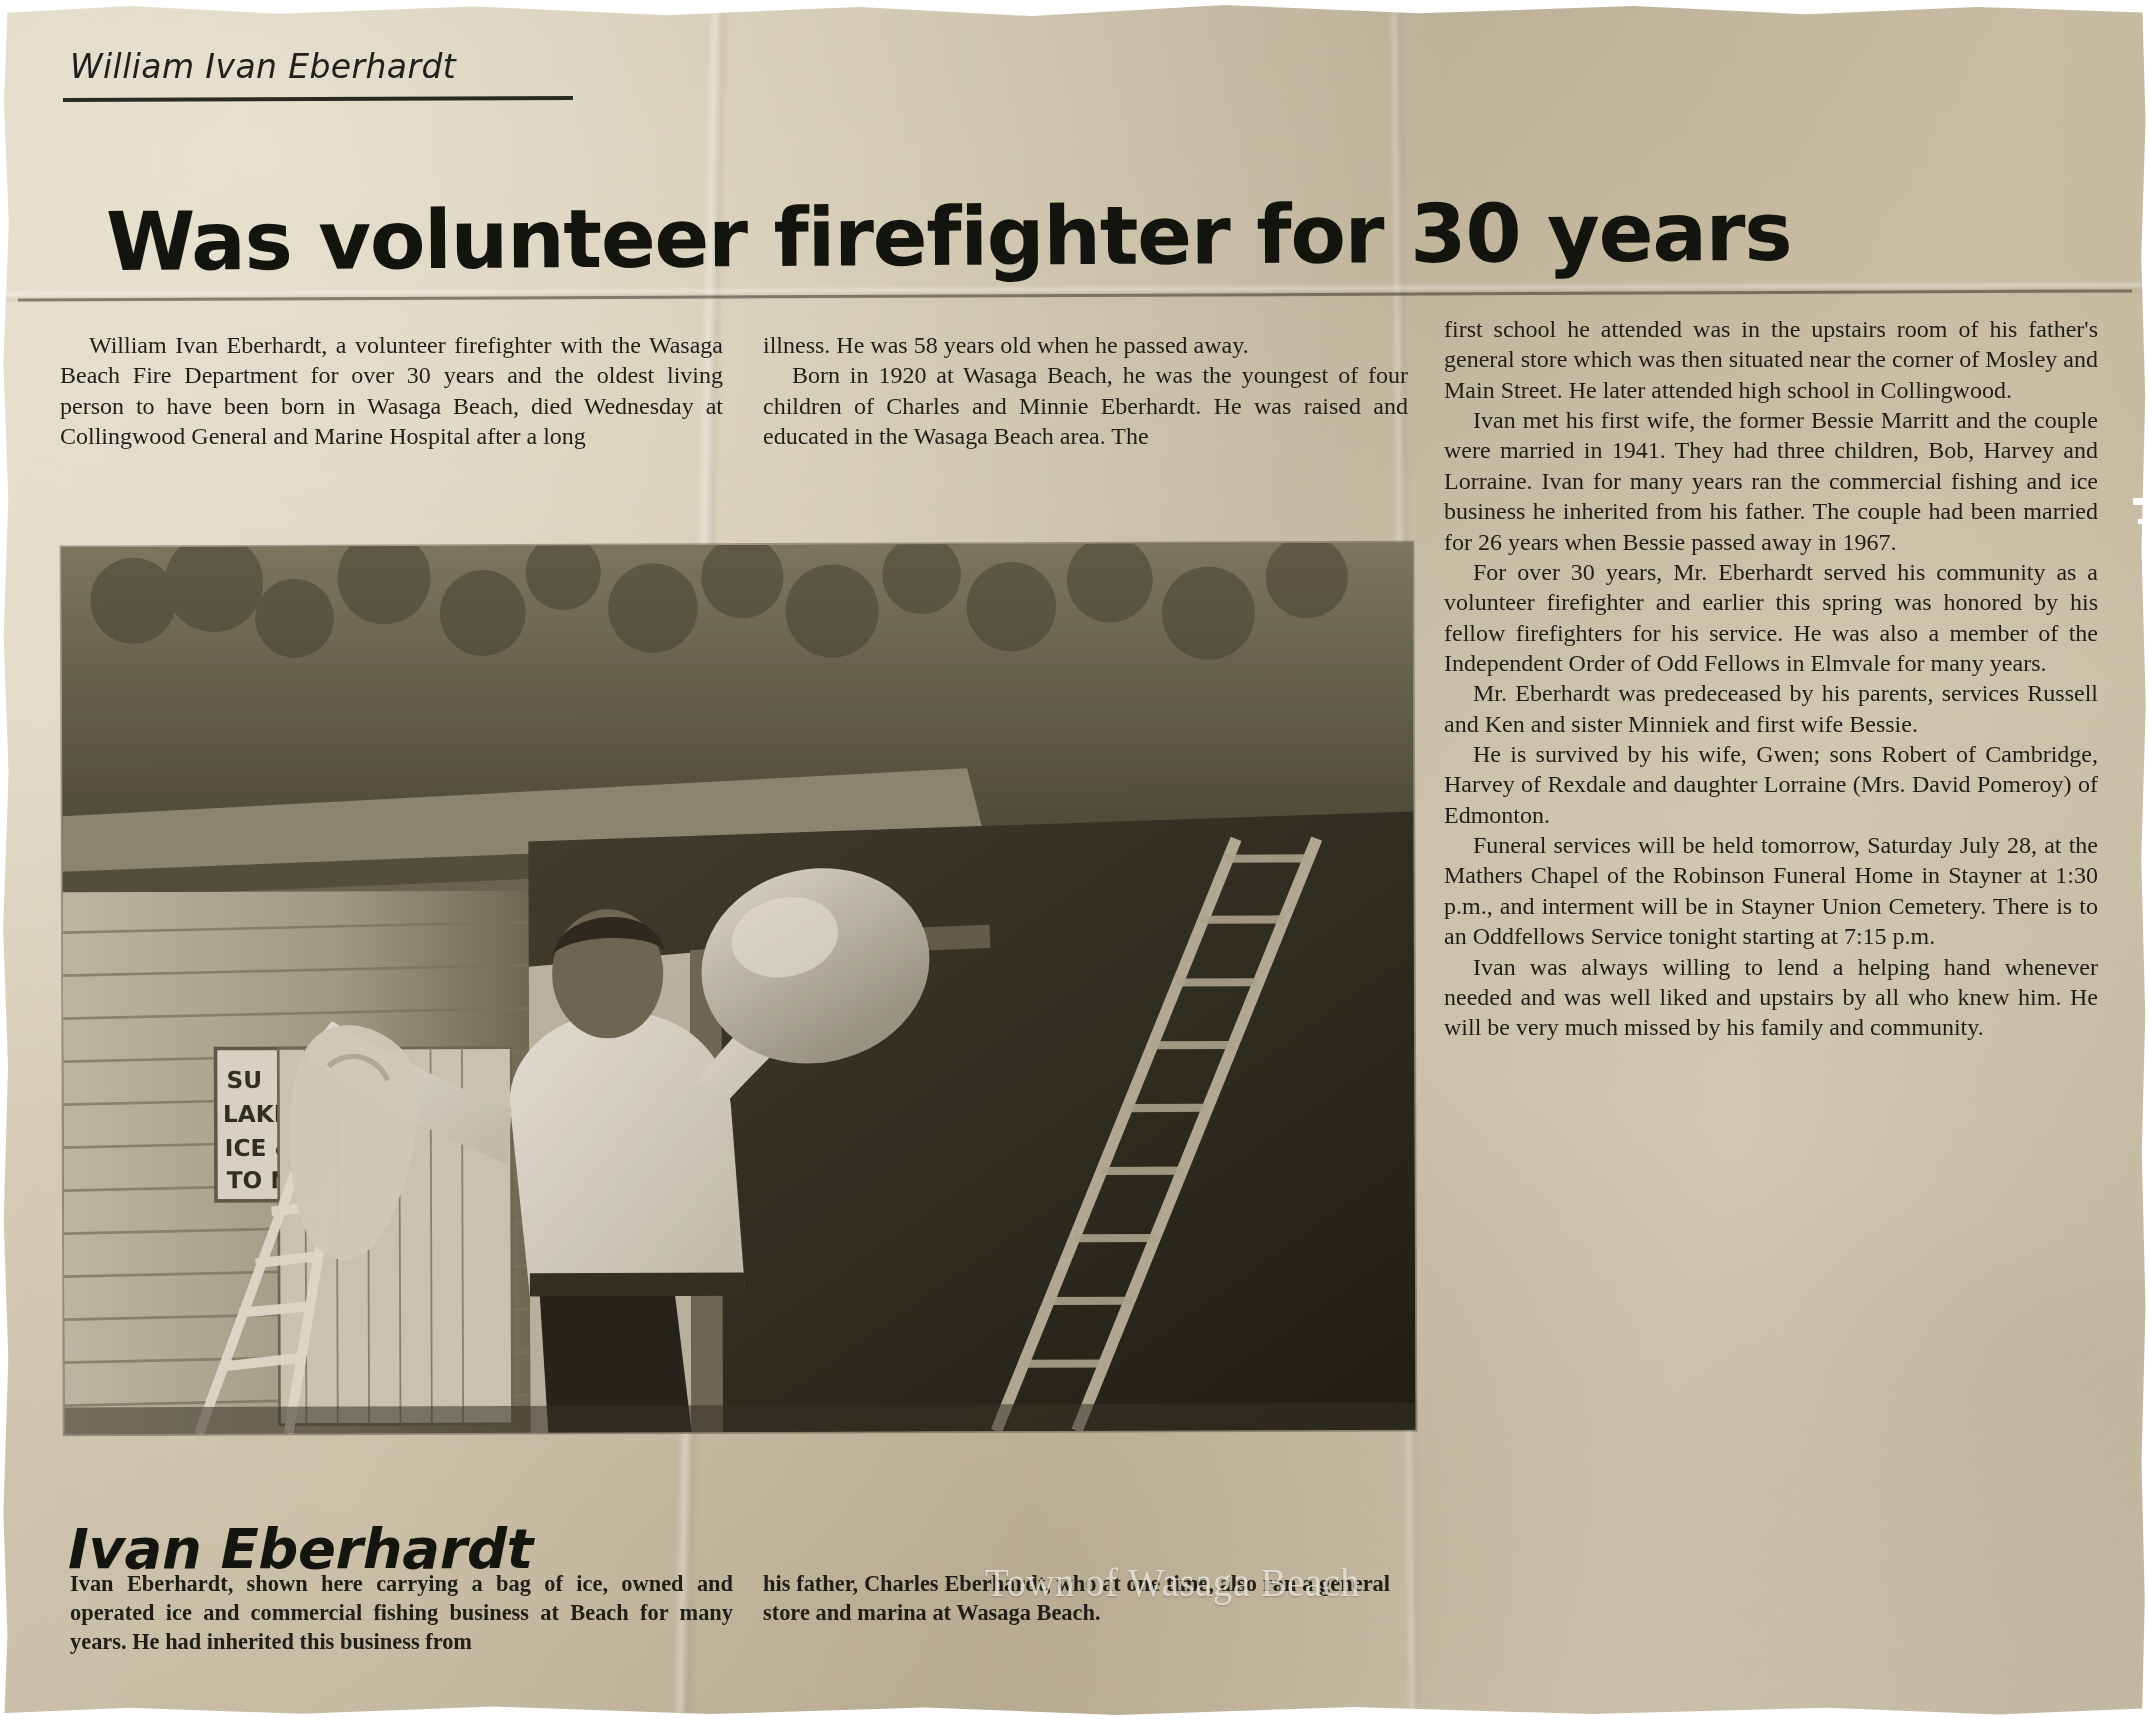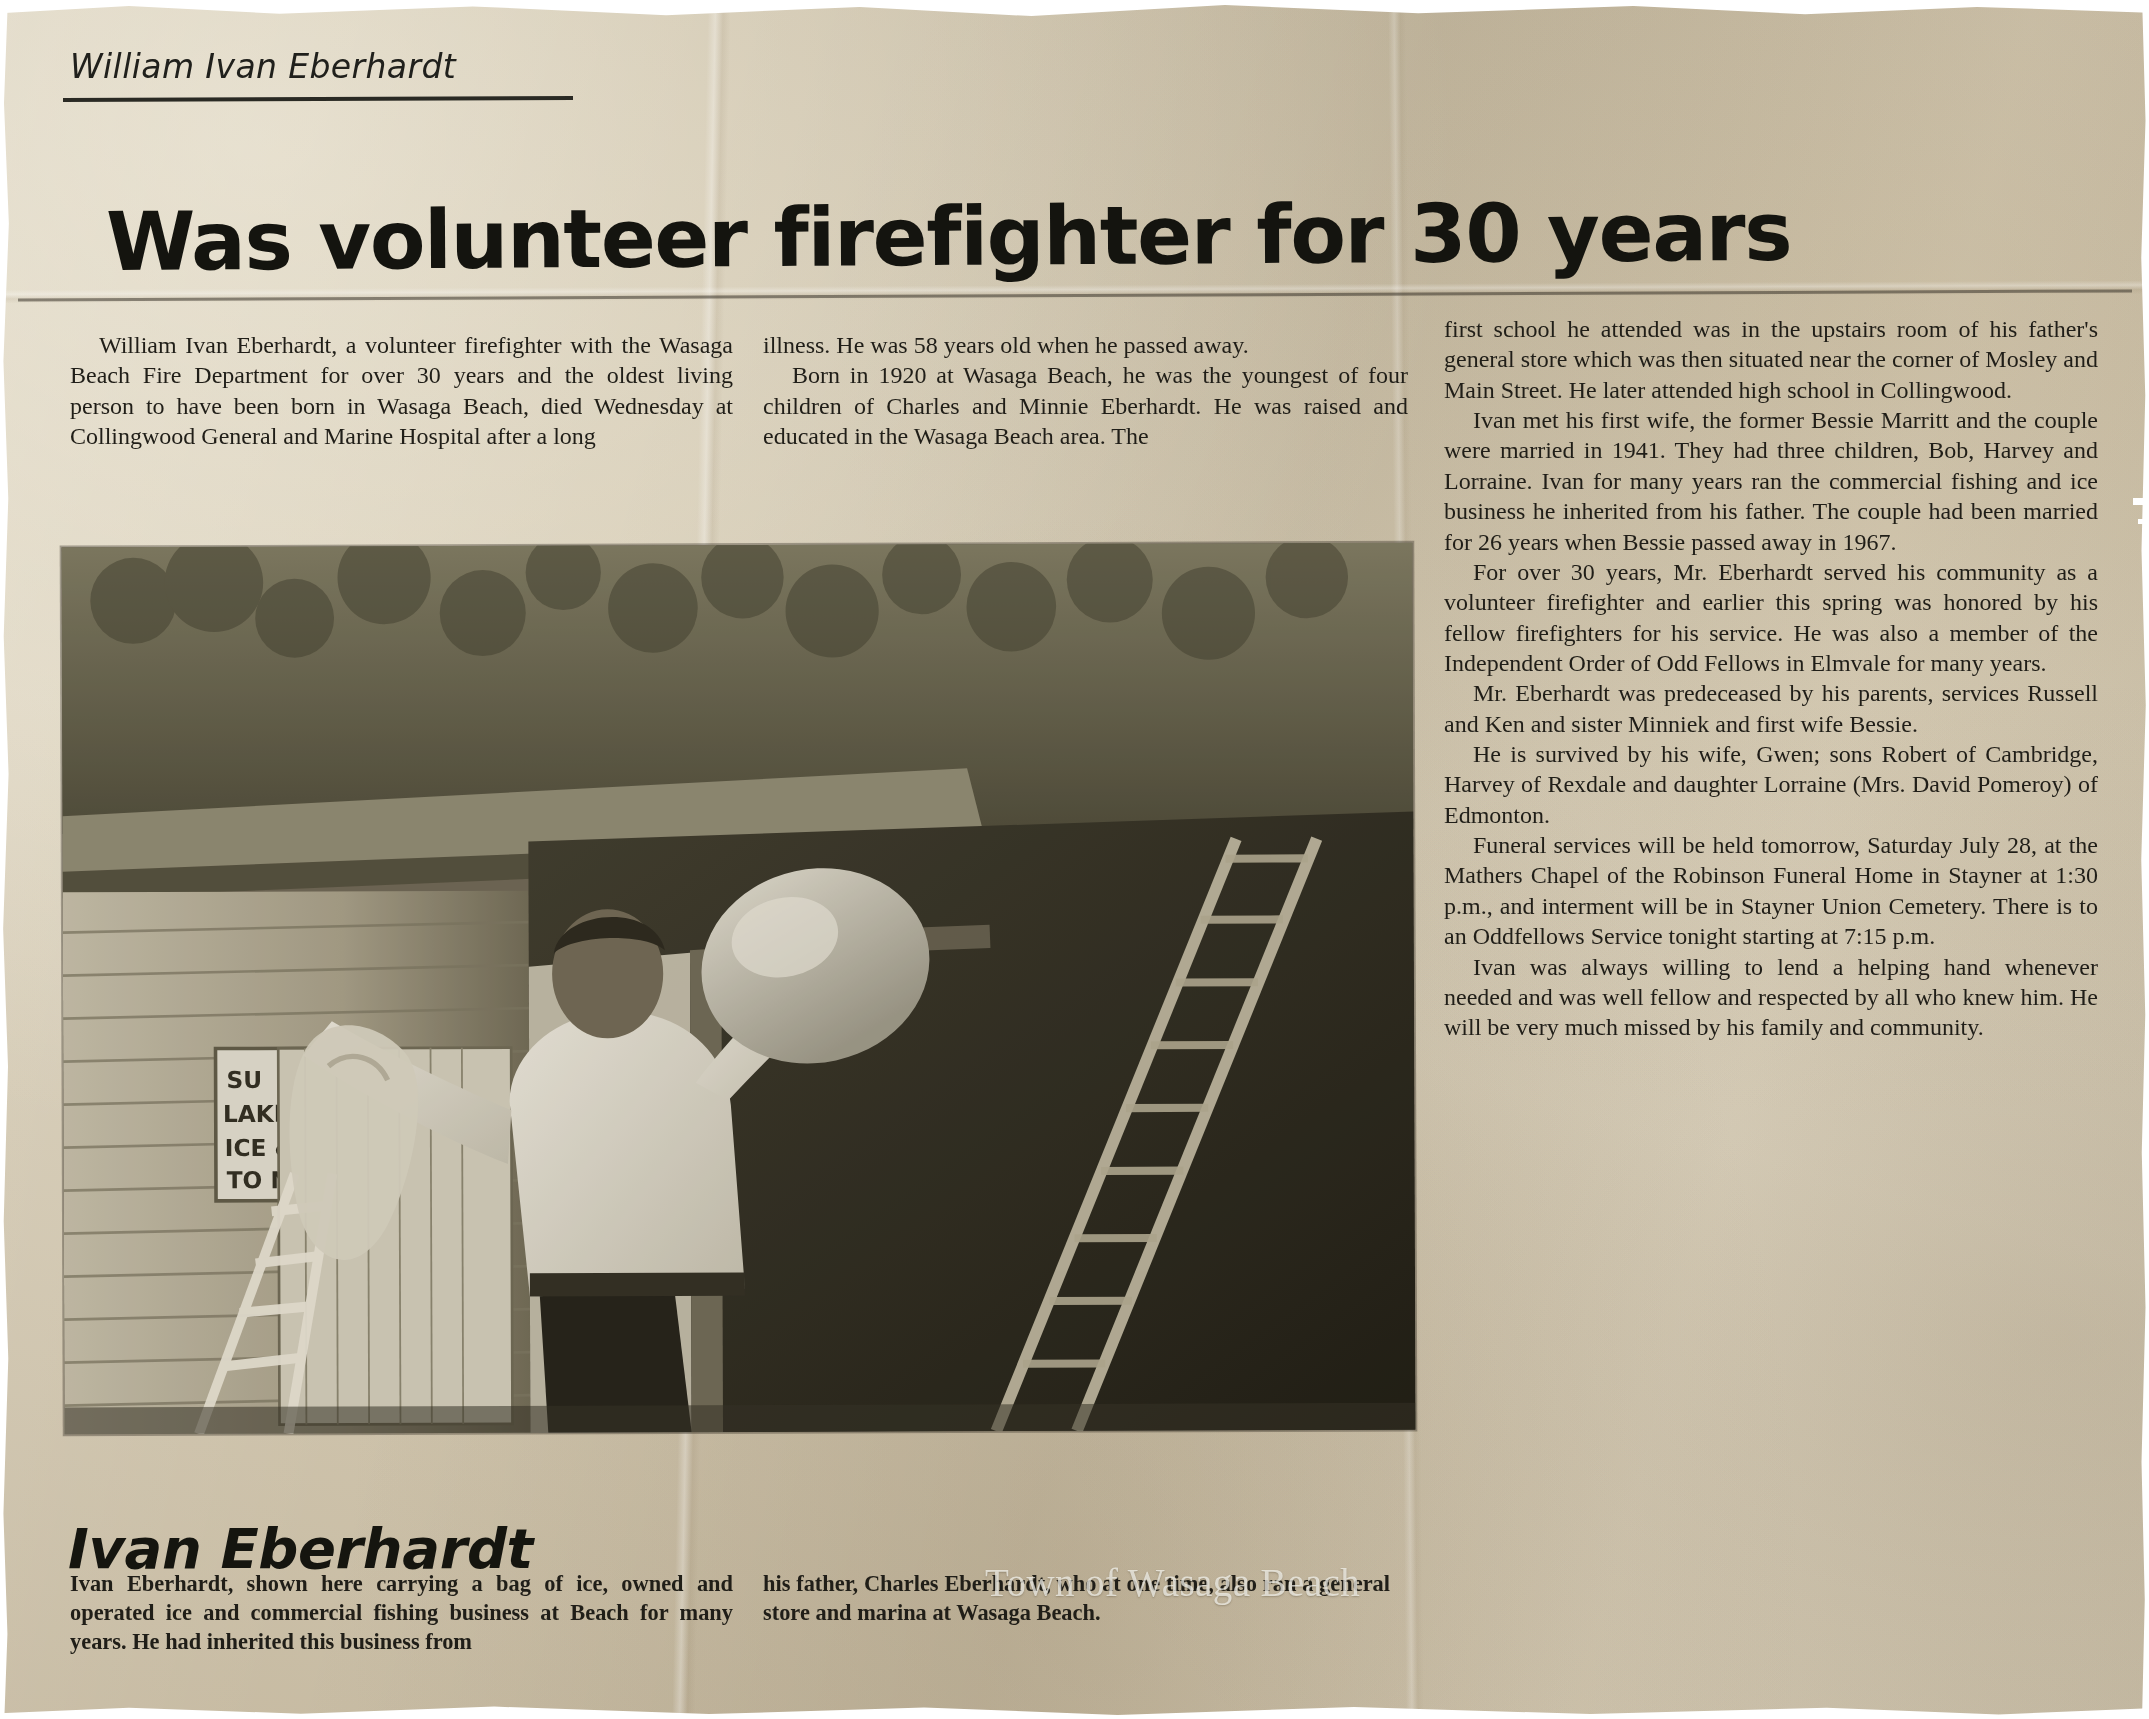--- a/index.html
+++ b/index.html
@@ -133,21 +133,21 @@
     font-family: "Liberation Serif", serif;
     font-size: 24px;
     line-height: 1.265;
     color: #201e18;
     text-align: justify;
     text-justify: inter-word;
   }
   .col p { margin: 0; }
   .col p + p { text-indent: 29px; }
 
-  #col1 { left: 70px;  top: 330px; width: 663px; }
+  #col1 { left: 60px;  top: 330px; width: 663px; }
   #col2 { left: 763px; top: 330px; width: 645px; }
   #col3 { left: 1444px; top: 314px; width: 654px; }
 
   #col1-lower { left: 70px;  top: 1569px; width: 663px; font-weight: 700; font-size: 22.4px; line-height: 1.3; }
   #col2-lower { left: 763px; top: 1569px; width: 627px; font-weight: 700; font-size: 22.4px; line-height: 1.3; }
 
   .col p.first { text-indent: 29px; }
 
   
   .photo {
@@ -223,21 +223,21 @@
     <p>Born in 1920 at Wasaga Beach, he was the youngest of four children of Charles and Minnie Eberhardt. He was raised and educated in the Wasaga Beach area. The</p>
   </div>
 
   <div class="col" id="col3">
     <p>first school he attended was in the upstairs room of his father's general store which was then situated near the corner of Mosley and Main Street. He later attended high school in Collingwood.</p>
     <p>Ivan met his first wife, the former Bessie Marritt and the couple were married in 1941. They had three children, Bob, Harvey and Lorraine. Ivan for many years ran the commercial fishing and ice business he inherited from his father. The couple had been married for 26 years when Bessie passed away in 1967.</p>
     <p>For over 30 years, Mr. Eberhardt served his community as a volunteer firefighter and earlier this spring was honored by his fellow firefighters for his service. He was also a member of the Independent Order of Odd Fellows in Elmvale for many years.</p>
     <p>Mr. Eberhardt was predeceased by his parents, services Russell and Ken and sister Minniek and first wife Bessie.</p>
     <p>He is survived by his wife, Gwen; sons Robert of Cambridge, Harvey of Rexdale and daughter Lorraine (Mrs. David Pomeroy) of Edmonton.</p>
     <p>Funeral services will be held tomorrow, Saturday July 28, at the Mathers Chapel of the Robinson Funeral Home in Stayner at 1:30 p.m., and interment will be in Stayner Union Cemetery. There is to an Oddfellows Service tonight starting at 7:15 p.m.</p>
-    <p>Ivan was always willing to lend a helping hand whenever needed and was well fellow and respected by all who knew him. He will be very much missed by his family and community.</p>
+    <p>Ivan was always willing to lend a helping hand whenever needed and was well liked and upstairs by all who knew him. He will be very much missed by his family and community.</p>
   </div>
 
   <div class="photo">
     <svg viewBox="0 0 1508 990" preserveAspectRatio="none">
       <defs>
         <linearGradient id="skyFoliage" x1="0" y1="0" x2="0" y2="1">
           <stop offset="0%" stop-color="#7d7a63"></stop>
           <stop offset="100%" stop-color="#4a4838"></stop>
         </linearGradient>
         <linearGradient id="wallGrad" x1="0" y1="0" x2="1" y2="0">

